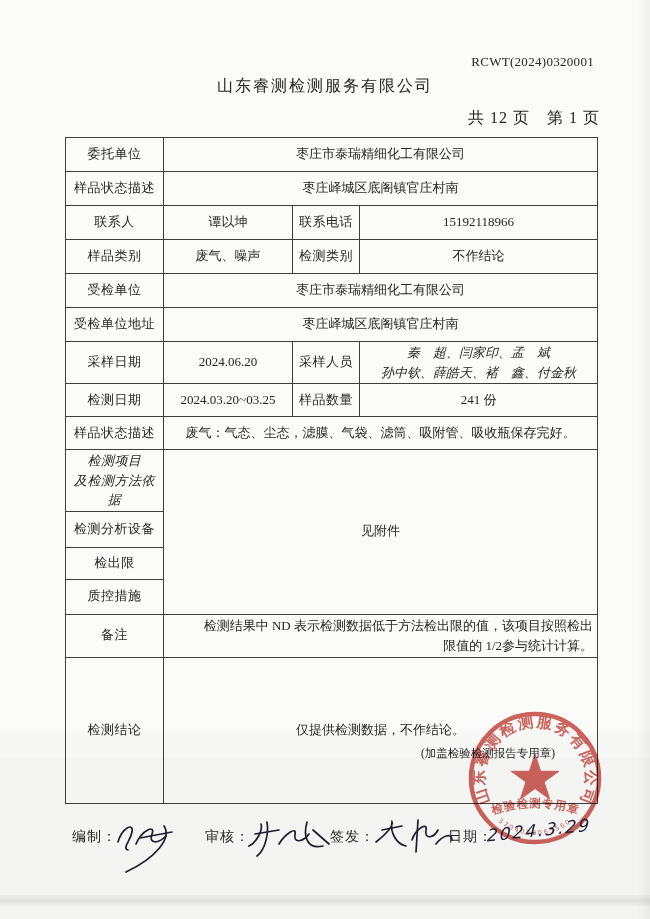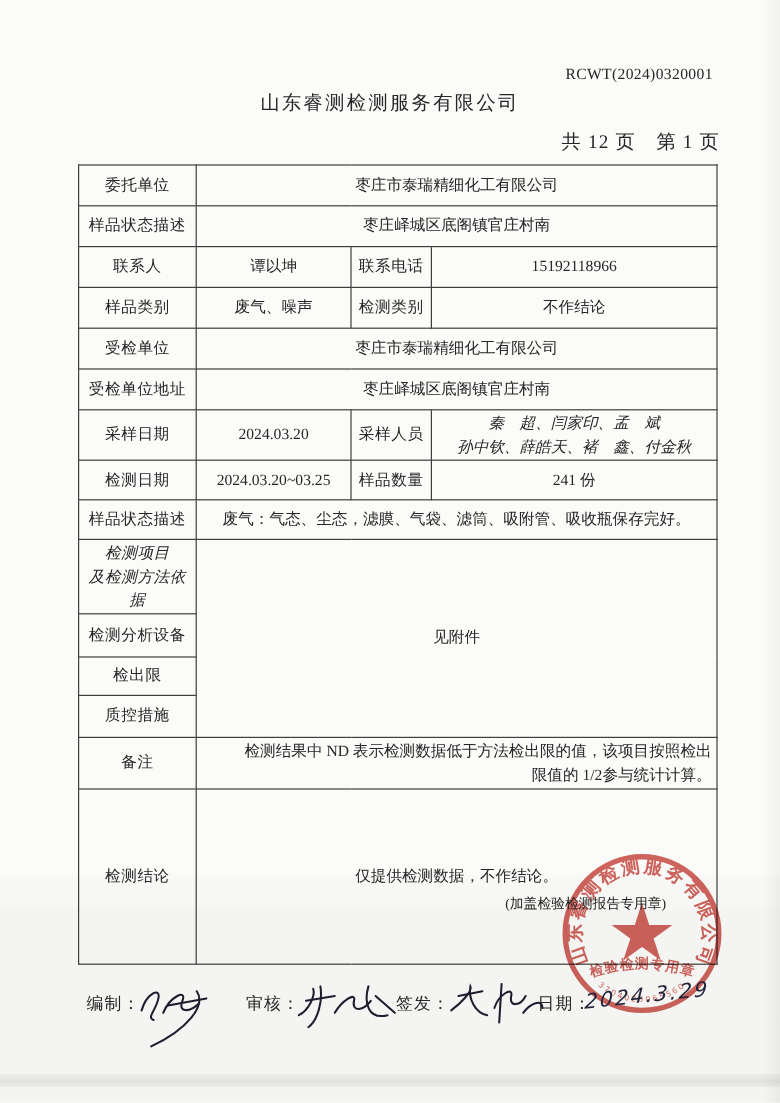--- a/index.html
+++ b/index.html
@@ -118,21 +118,21 @@
     <tr style="height:34px">
       <td class="lbl">受检单位</td>
       <td colspan="3">枣庄市泰瑞精细化工有限公司</td>
     </tr>
     <tr style="height:34px">
       <td class="lbl">受检单位地址</td>
       <td colspan="3">枣庄峄城区底阁镇官庄村南</td>
     </tr>
     <tr style="height:40px">
       <td class="lbl">采样日期</td>
-      <td>2024.03.20</td>
+      <td>2024.06.20</td>
       <td class="lbl">采样人员</td>
       <td class="two-line">
         <div>秦　超、闫家印、孟　斌</div>
         <div>孙中钦、薛皓天、褚　鑫、付金秋</div>
       </td>
     </tr>
     <tr style="height:33px">
       <td class="lbl">检测日期</td>
       <td>2024.03.20~03.25</td>
       <td class="lbl">样品数量</td>

